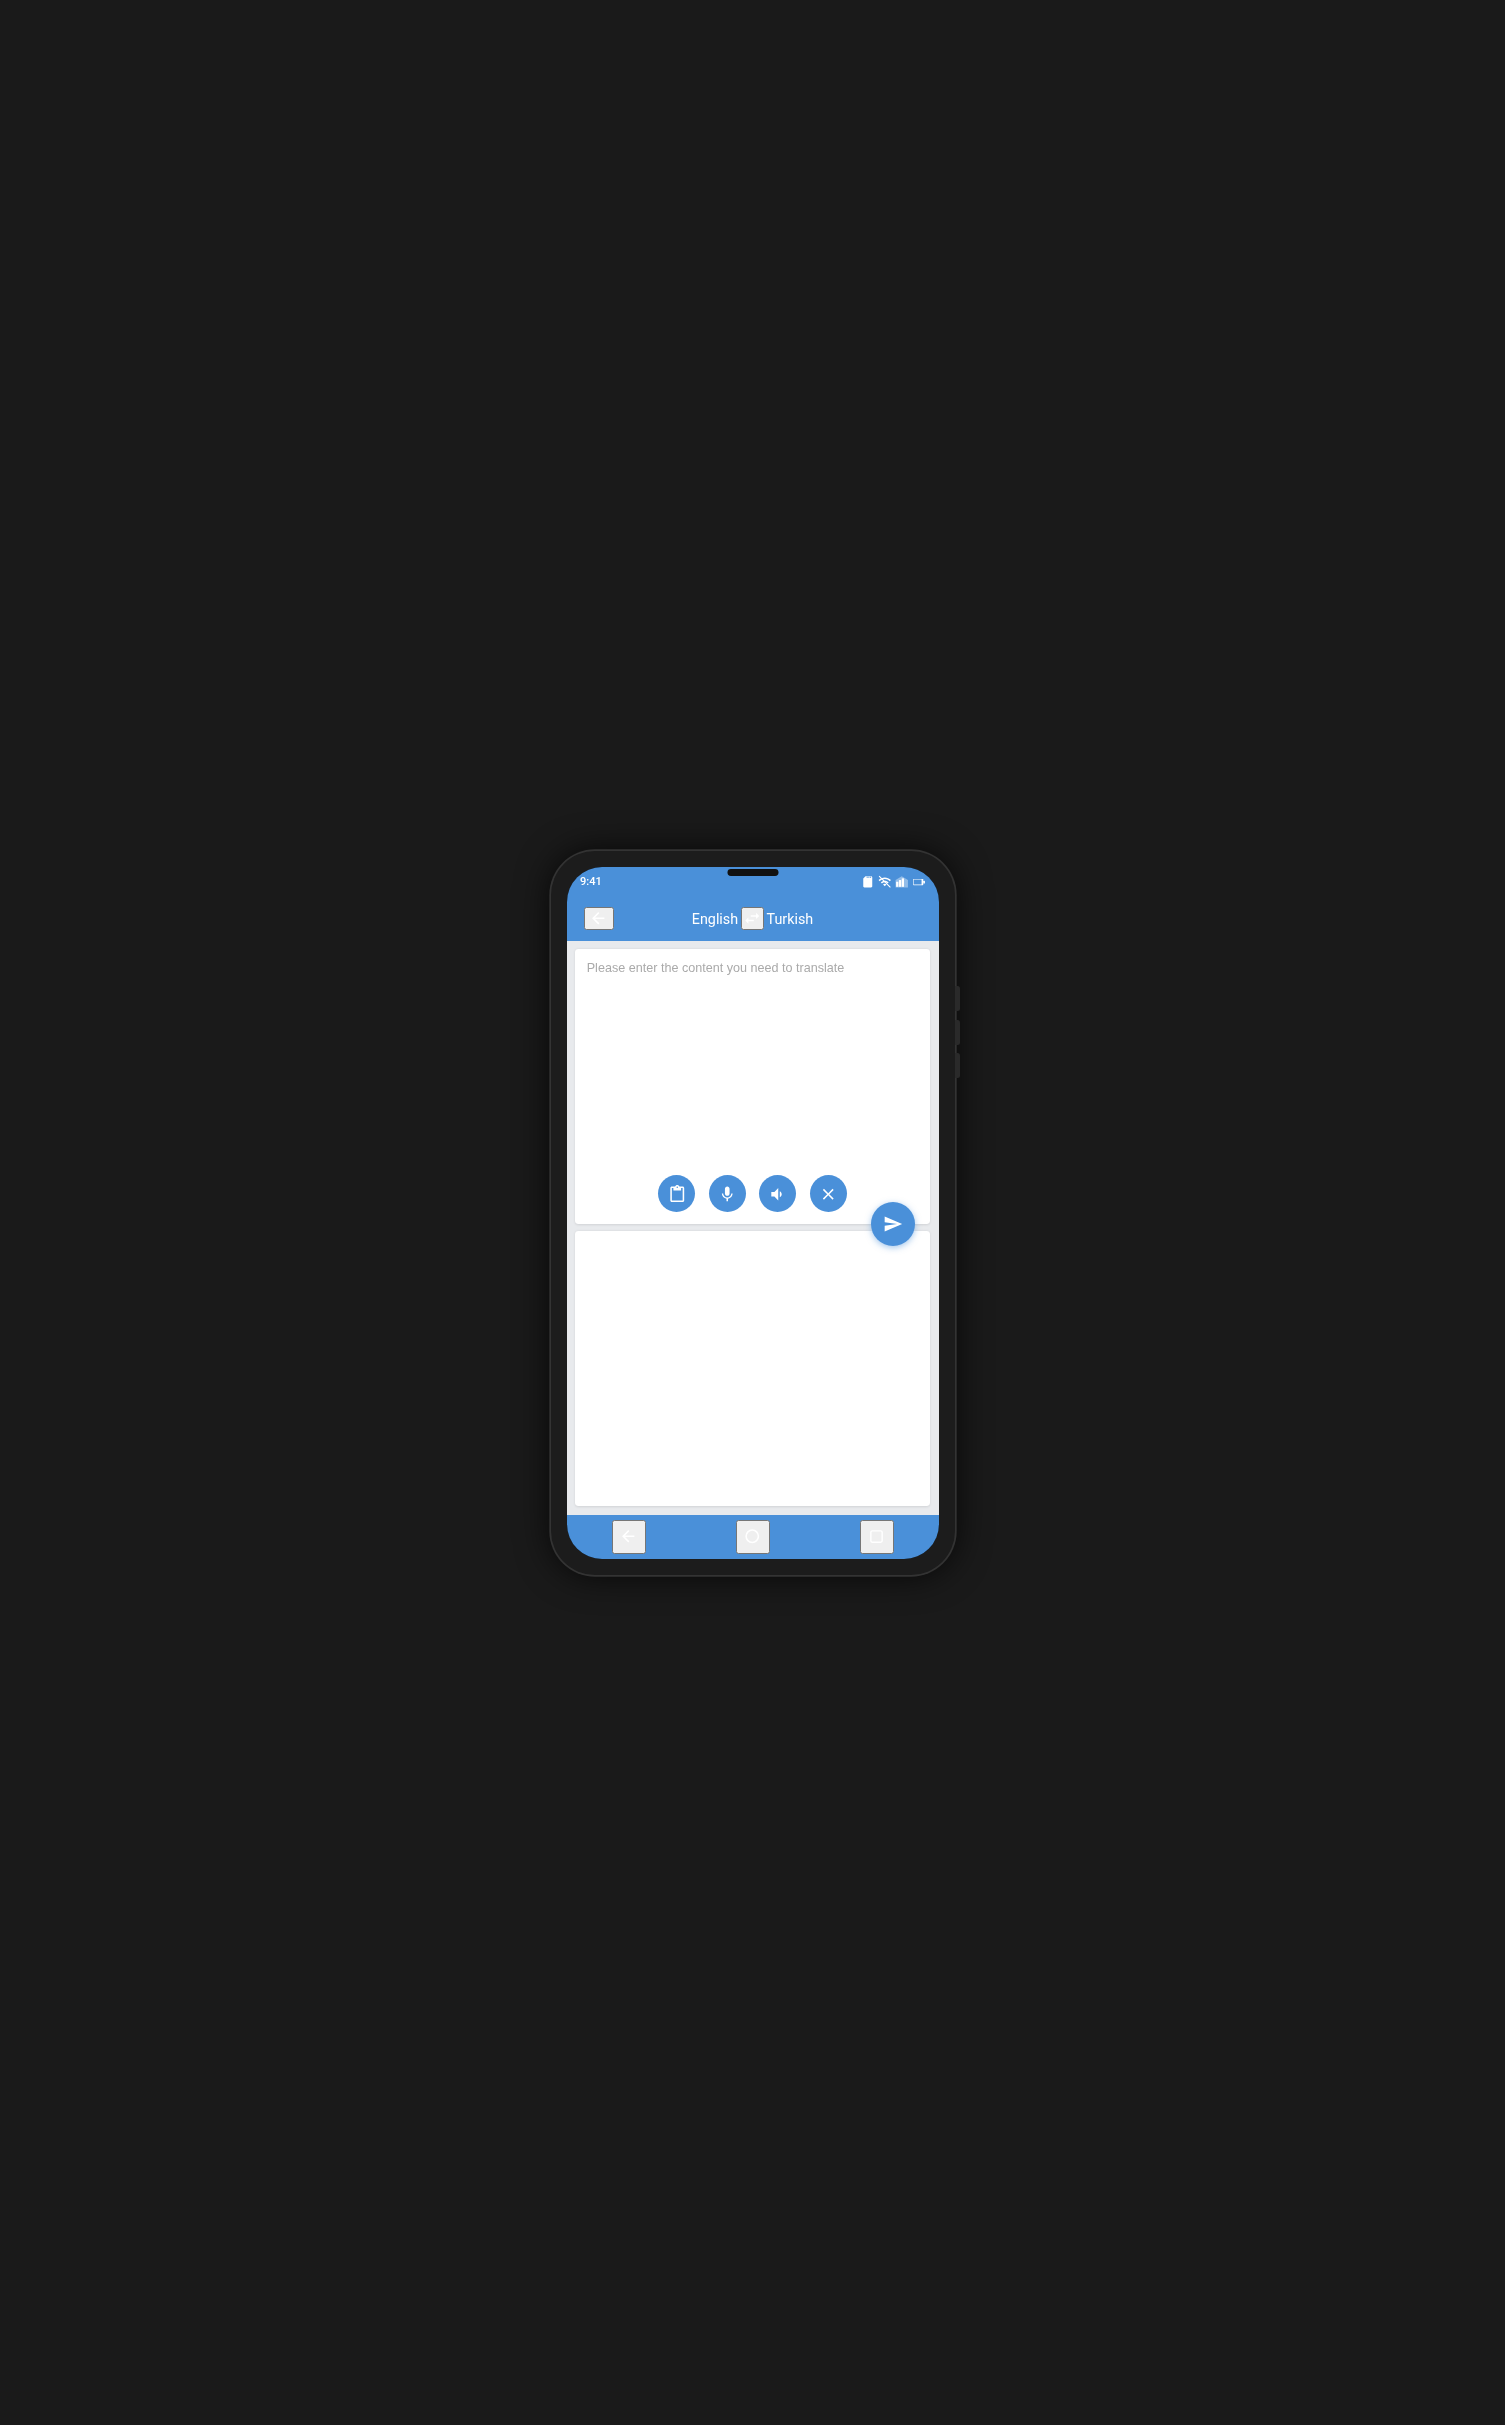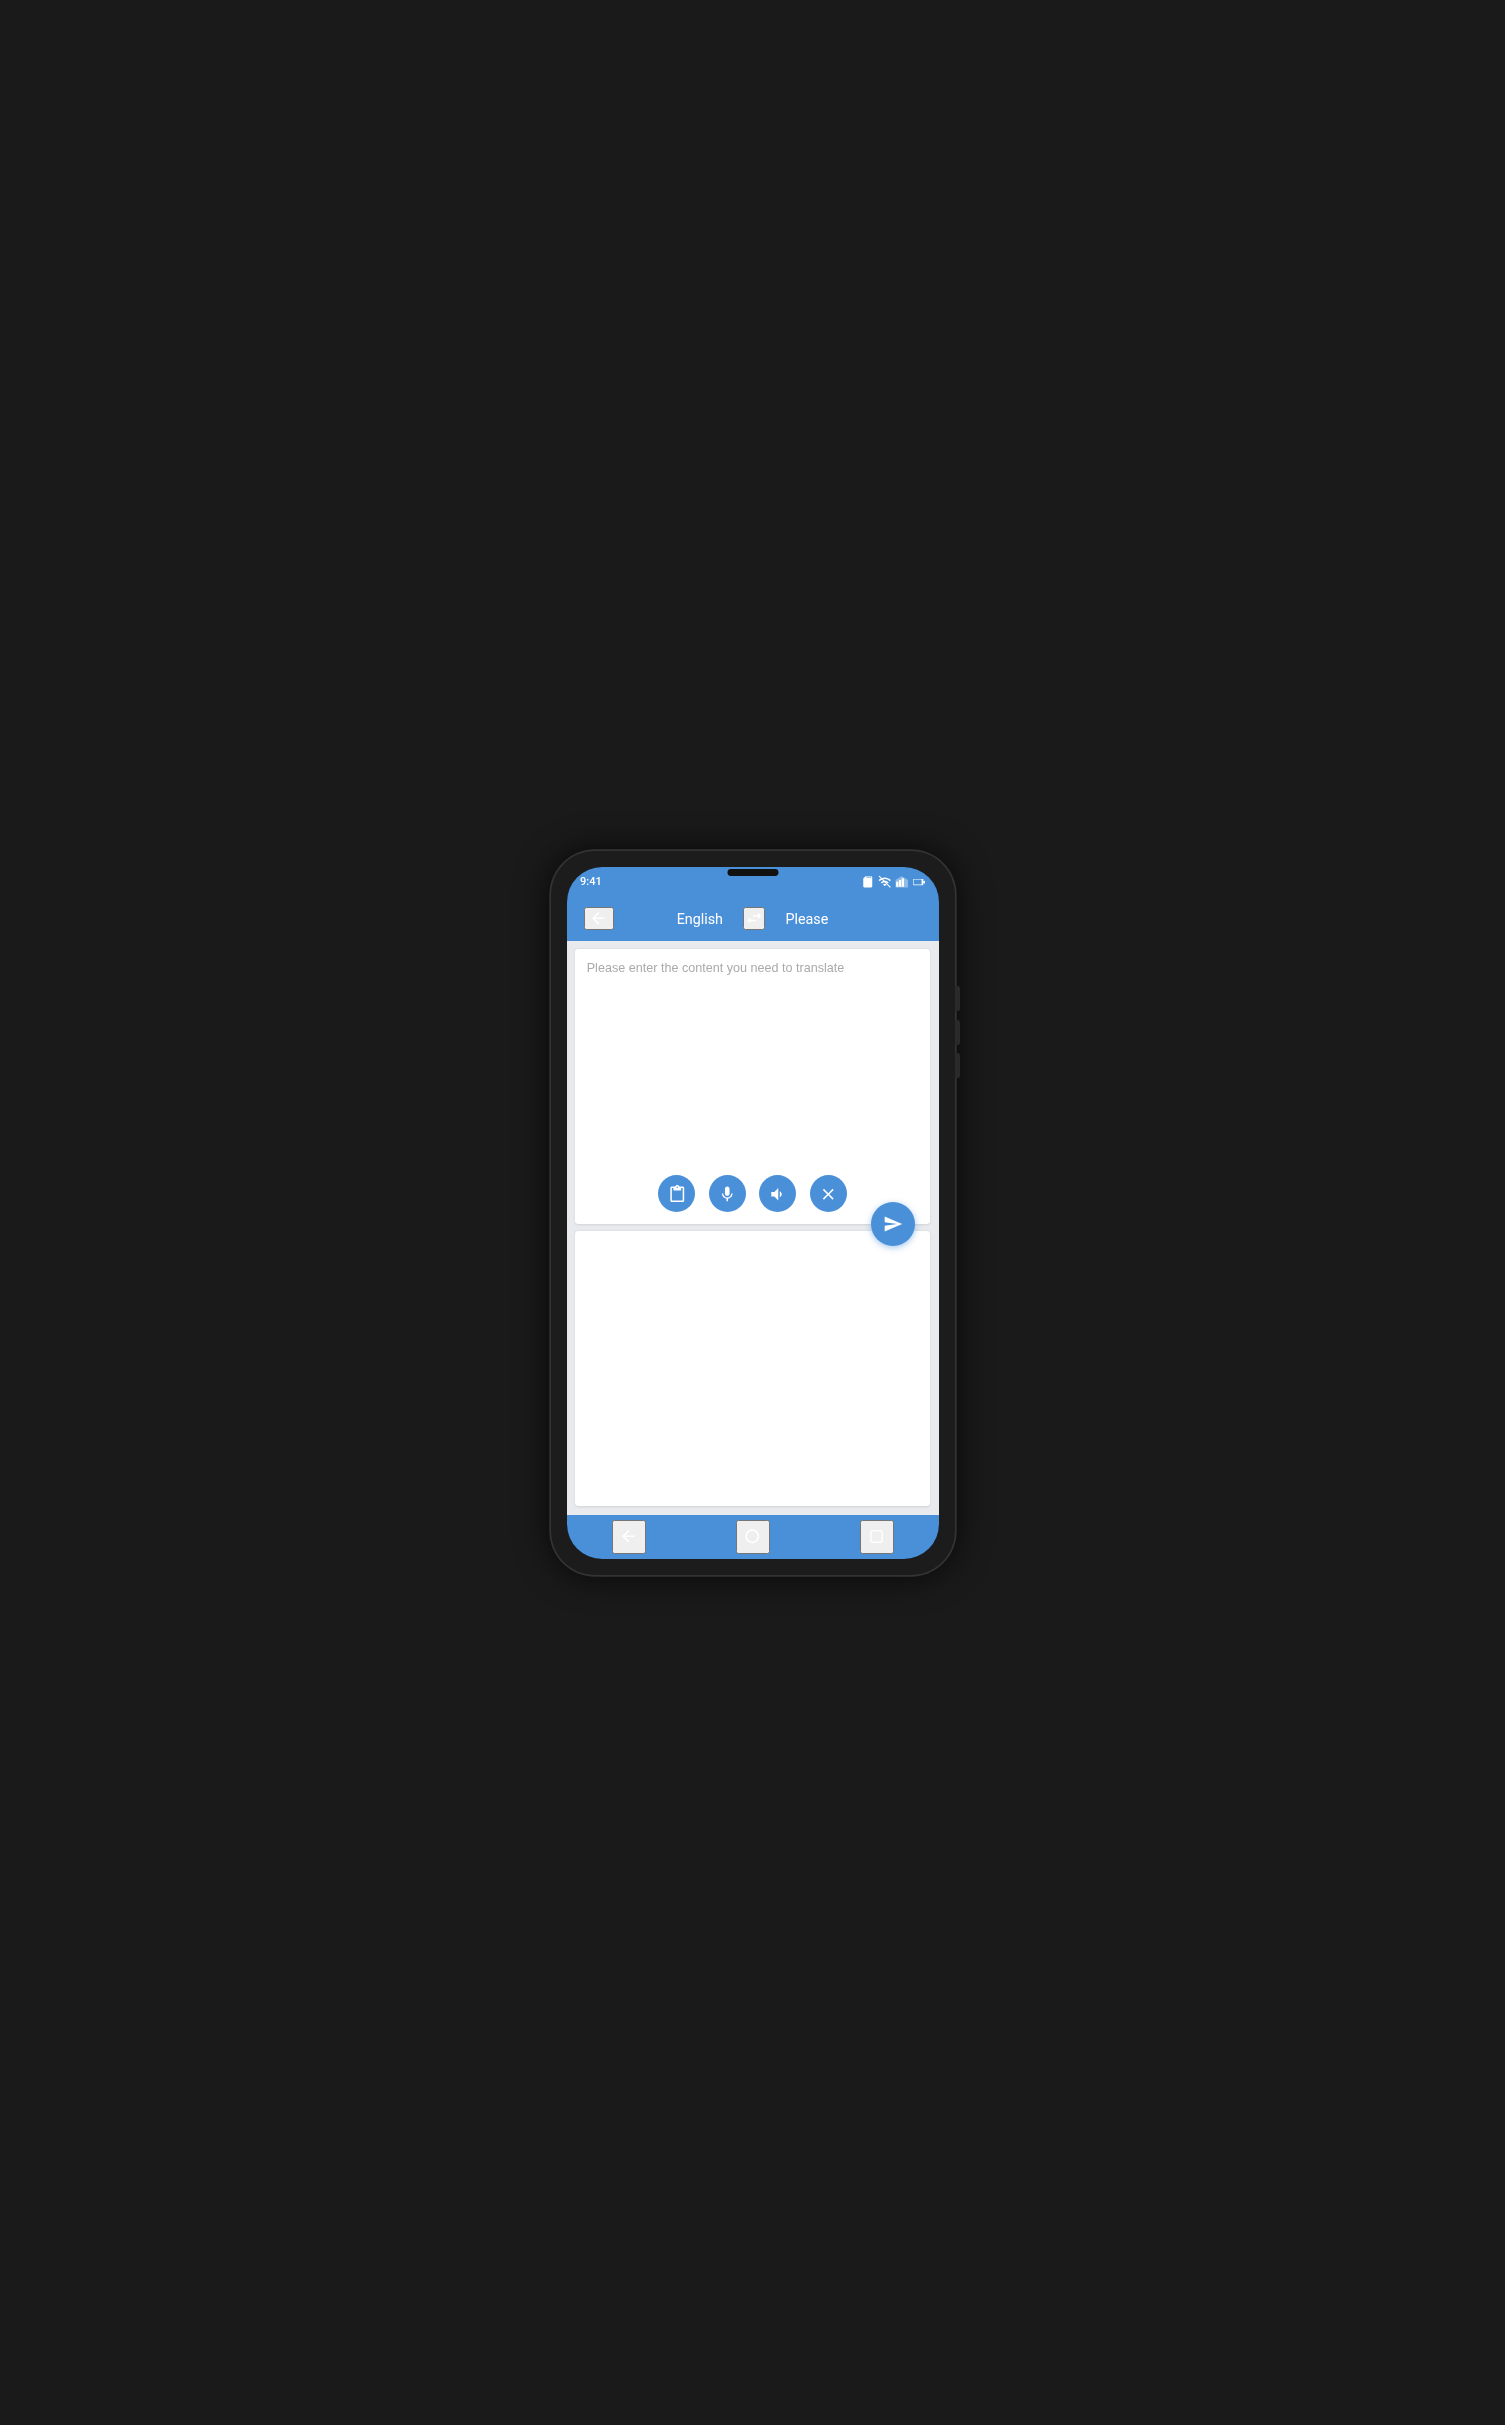--- a/index.html
+++ b/index.html
@@ -99,21 +99,21 @@
       cursor: pointer;
       width: 30px;
       display: flex;
       align-items: center;
       justify-content: center;
     }
 
     .header-lang-area {
       display: flex;
       align-items: center;
-      gap: 20px;
+      gap: 3px;
       flex: 1;
       justify-content: center;
     }
 
     .header-lang {
       color: white;
       font-size: 14.3px;
       font-weight: 400;
     }
 
@@ -286,21 +286,21 @@
           <path d="M20 11H7.83l5.59-5.59L12 4l-8 8 8 8 1.41-1.41L7.83 13H20v-2z"></path>
         </svg>
       </button>
       <div class="header-lang-area">
         <span class="header-lang">English</span>
         <button class="header-swap-icon">
           <svg width="18.5" height="18.5" viewBox="0 0 24 24" fill="white">
             <path d="M6.99 11L3 15l3.99 4v-3H14v-2H6.99v-3zM21 9l-3.99-4v3H10v2h7.01v3L21 9z"></path>
           </svg>
         </button>
-        <span class="header-lang">Please</span>
+        <span class="header-lang">Turkish</span>
       </div>
       <div class="header-right-spacer"></div>
     </div>
 
     <div class="content-area">
 
       <div class="input-panel">
         <textarea class="translation-textarea" placeholder="Please enter the content you need to translate" style=""></textarea>
         <div class="input-actions">
           <button class="action-btn" title="Clipboard">

